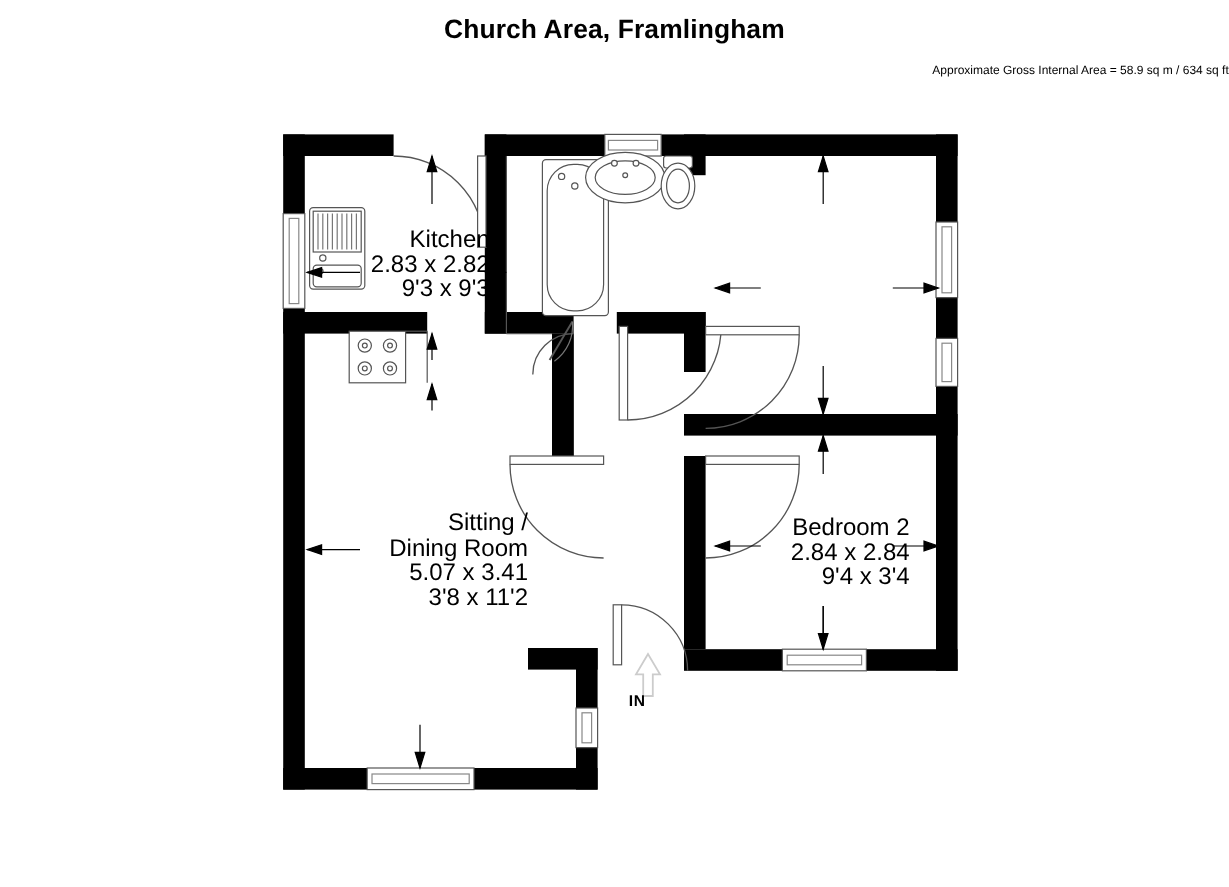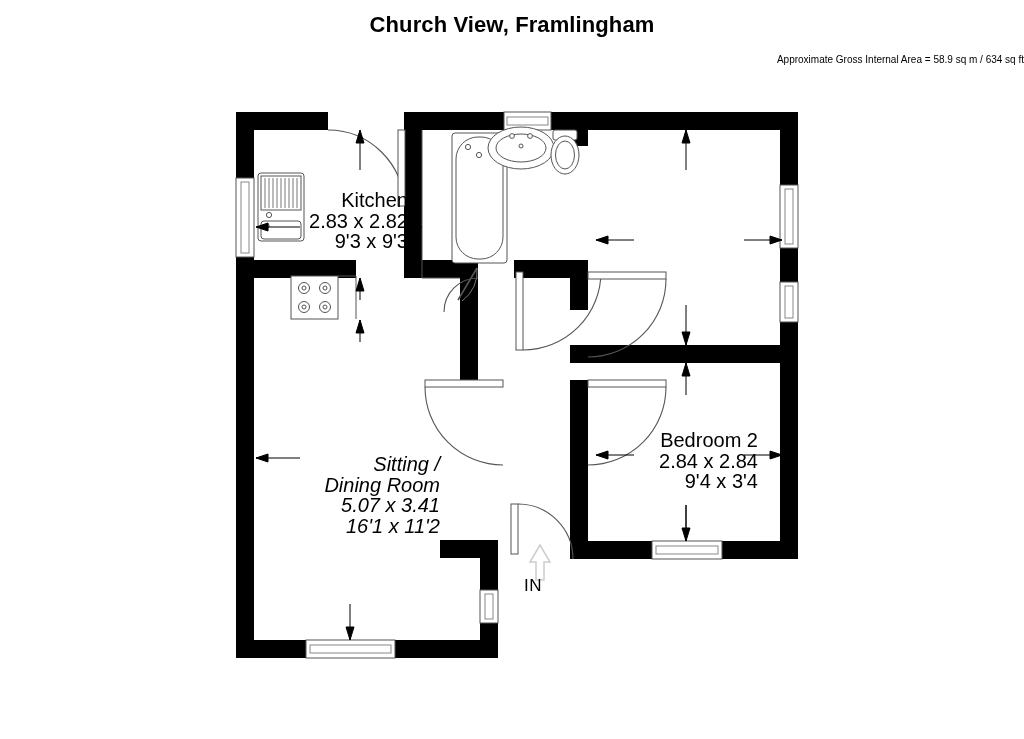--- a/index.html
+++ b/index.html
@@ -63,31 +63,31 @@
   .room-label {
     position: absolute;
     text-align: right;
     font-size: 20px;
     line-height: 20.5px;
     white-space: nowrap;
   }
   .room-label .ln { display: block; }
   .in-label {
     position: absolute;
-    font-size: 17px;
-    font-weight: normal;
+    font-size: 13px;
+    font-weight: bold;
     letter-spacing: 0.5px;
   }
 </style>
 </head>
 <body>
 
 <div id="page">
 
-  <div class="title">Church View, Framlingham</div>
+  <div class="title">Church Area, Framlingham</div>
   <div class="subtitle">Approximate Gross Internal Area = 58.9 sq m / 634 sq ft</div>
 
   <div id="plan-wrap">
     <svg width="1024" height="739" viewBox="0 0 1024 739" xmlns="http://www.w3.org/2000/svg">
 
       <g>
 
         <rect x="236" y="112" width="92" height="18" fill="#000"></rect>
 
         <rect x="404" y="112" width="112" height="18" fill="#000"></rect>
@@ -366,23 +366,23 @@
     <span class="ln">9'3 x 9'3</span>
   </div>
 
 
   <div class="room-label" style="left:628px; top:430px; width:130px;">
     <span class="ln">Bedroom 2</span>
     <span class="ln">2.84 x 2.84</span>
     <span class="ln">9'4 x 3'4</span>
   </div>
 
-  <div class="room-label" style="left:300px; top:454px; width:140px;font-style:italic;">
+  <div class="room-label" style="left:300px; top:426px; width:140px;">
     <span class="ln">Sitting /</span>
     <span class="ln">Dining Room</span>
     <span class="ln">5.07 x 3.41</span>
-    <span class="ln">16'1 x 11'2</span>
+    <span class="ln">3'8 x 11'2</span>
   </div>
 
   <div class="in-label" style="left:524px; top:576px;">IN</div>
 
 
 </div>
 
 </body></html>

